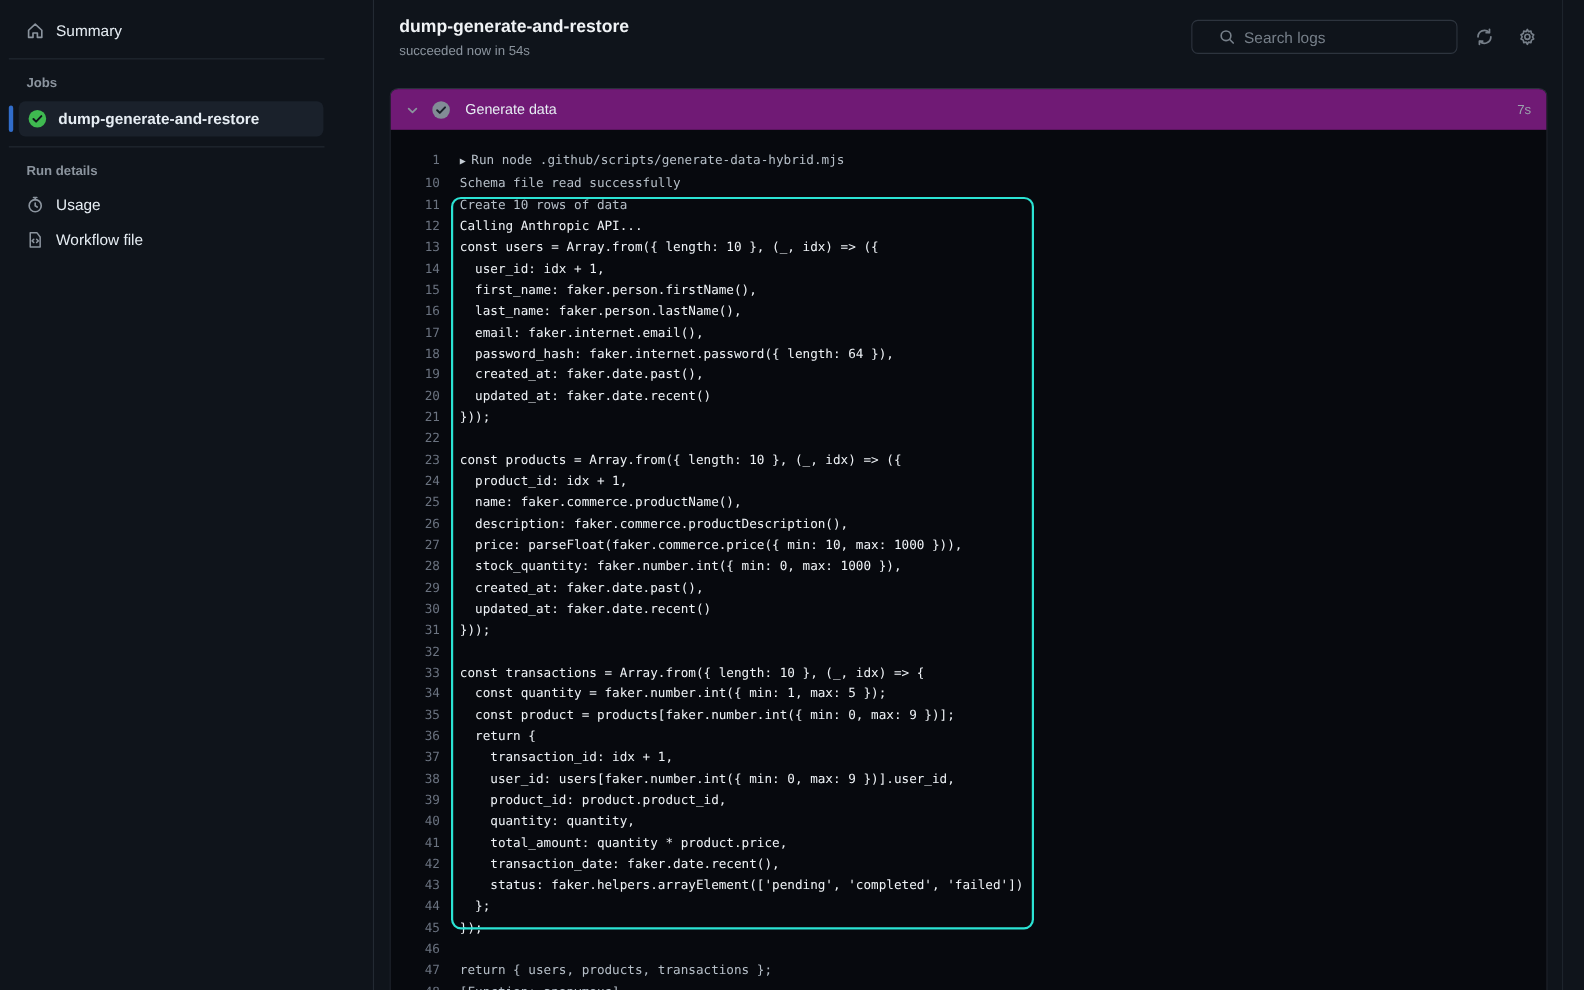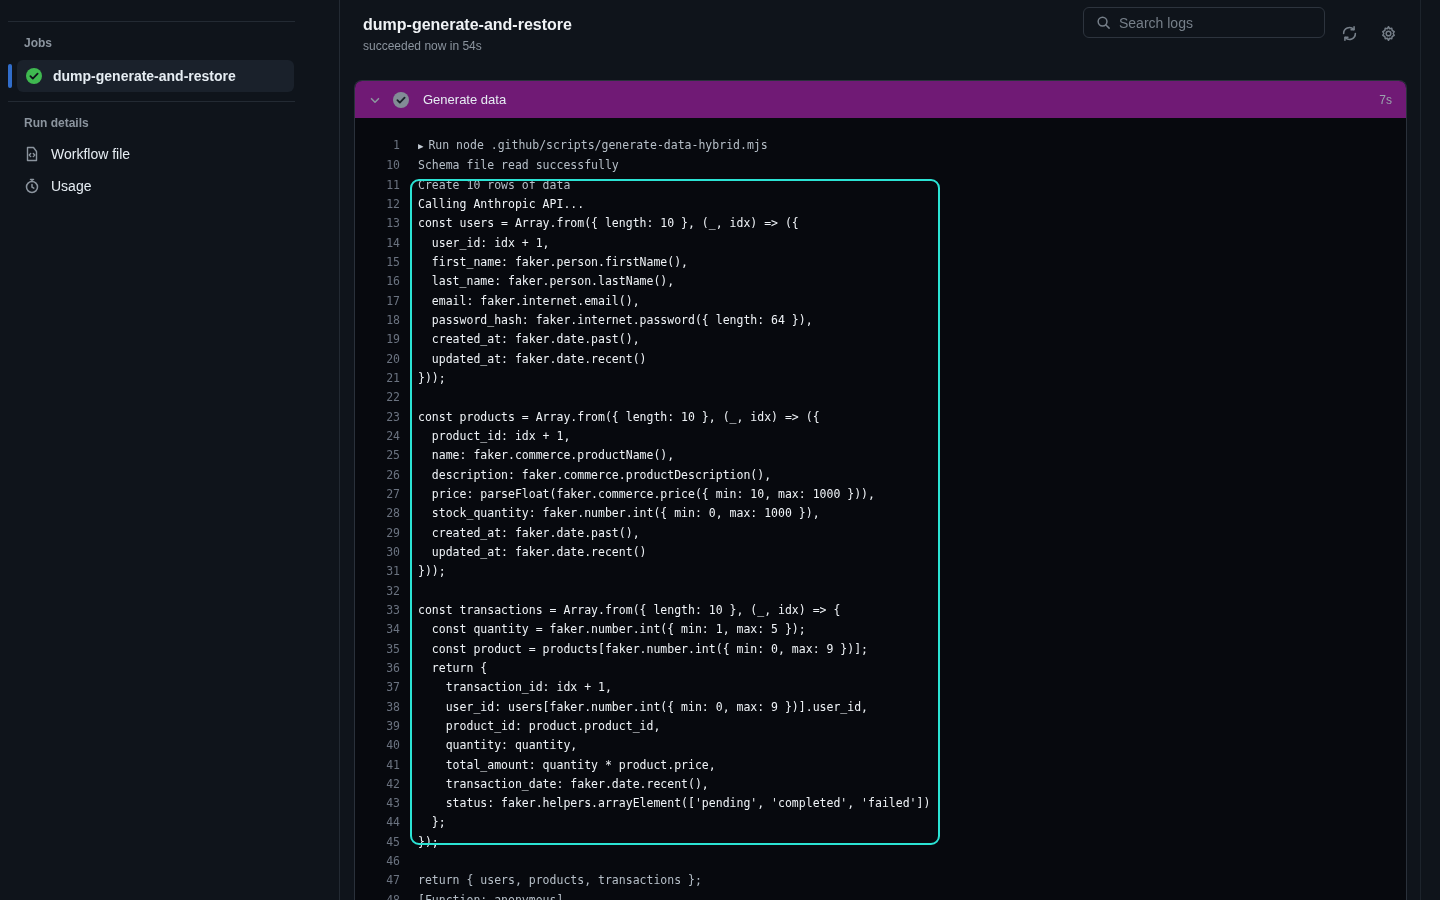--- a/index.html
+++ b/index.html
@@ -40,25 +40,25 @@
   .job-accent {
     position:absolute; left:-9px; top:4px;
     width:4px; height:24px; border-radius:3px;
   }
   .circle-check { width:18px; height:18px; flex:none; }
   
   .main { flex:1; position:relative; height:100%; }
   .main-title { position:absolute; left:23px; top:16px; font-size:16px; font-weight:700; color:#f0f3f6; }
   .main-subtitle { position:absolute; left:23px; top:39px; font-size:12px; color:#8b949e; }
   .search-box {
-    position:absolute; right:115px; top:7px;
+    position:absolute; right:115px; top:18px;
     width:242px; height:31px;
     border:1px solid #2d343e; border-radius:6px;
     display:flex; align-items:center; gap:8px;
-    padding:0 12px; color:#767f89;
+    padding:0 24px; color:#767f89;
   }
   .search-box input {
     background:transparent; border:none; outline:none;
     color:#e6edf3; font-size:14px; width:100%;
     font-family:"Liberation Sans", sans-serif;
   }
   .search-box input::placeholder { color:#767f89; }
   .icon-btn {
     position:absolute; top:24px; width:18px; height:18px;
     color:#767f89; cursor:pointer;
@@ -102,56 +102,64 @@
   .hl-box {
     position:absolute; left:55px; width:530px;
     border:2px solid #2be3d4; border-radius:9px;
     pointer-events:none;
   }
 </style>
 </head>
 <body>
 
 <nav class="sidebar">
+  <div class="side-item">
+    <span class="ico">
+      <svg width="16" height="16" viewBox="0 0 16 16" fill="none" stroke="currentColor" stroke-width="1.5" stroke-linejoin="round" stroke-linecap="round">
+          <path d="M2 7.5 8 2l6 5.5V14h-4v-4H6v4H2V7.5z"></path>
+        </svg>
+    </span>
+    <span>Summary</span>
+  </div>
 
   <hr class="side-div">
 
   <div class="side-label">Jobs</div>
 
   <div class="job-item">
     <span class="job-accent" style="background: rgb(49, 109, 202);"></span>
     <svg class="circle-check" viewBox="0 0 18 18">
       <circle cx="9" cy="9" r="8" fill="#3fb950"></circle>
       <path d="M5.4 9.2l2.4 2.4 4.8-5" stroke="#0f141b" stroke-width="1.8" fill="none" stroke-linecap="round" stroke-linejoin="round"></path>
     </svg>
     <span>dump-generate-and-restore</span>
   </div>
 
   <hr class="side-div">
 
   <div class="side-label">Run details</div>
 
   <div class="side-item">
     <span class="ico">
+      <svg width="16" height="16" viewBox="0 0 16 16" fill="none" stroke="currentColor" stroke-width="1.5" stroke-linecap="round">
+          <circle cx="8" cy="9" r="5.5"></circle>
+          <path d="M8 6.5V9l1.8 1.2M6.5 1.5h3M8 1.5v2"></path>
+        </svg>
+    </span>
+    <span>Usage</span>
+  </div>
+
+  <div class="side-item">
+    <span class="ico">
       <svg width="16" height="16" viewBox="0 0 16 16" fill="none" stroke="currentColor" stroke-width="1.4" stroke-linecap="round" stroke-linejoin="round">
           <path d="M9.5 1.5H3.5v13h9V5.5l-3-4z"></path>
           <path d="M6.7 7.5 5.2 9l1.5 1.5M9.3 7.5 10.8 9 9.3 10.5"></path>
         </svg>
     </span>
     <span>Workflow file</span>
-  </div>
-
-  <div class="side-item">
-    <span class="ico">
-      <svg width="16" height="16" viewBox="0 0 16 16" fill="none" stroke="currentColor" stroke-width="1.5" stroke-linecap="round">
-          <circle cx="8" cy="9" r="5.5"></circle>
-          <path d="M8 6.5V9l1.8 1.2M6.5 1.5h3M8 1.5v2"></path>
-        </svg>
-    </span>
-    <span>Usage</span>
   </div>
 </nav>
 
 <main class="main">
   <h1 class="main-title">dump-generate-and-restore</h1>
   <div class="main-subtitle">succeeded now in 54s</div>
 
   <div class="search-box">
     <span style="display:flex">
       <svg width="15" height="15" viewBox="0 0 16 16" fill="none" stroke="currentColor" stroke-width="1.6" stroke-linecap="round">

